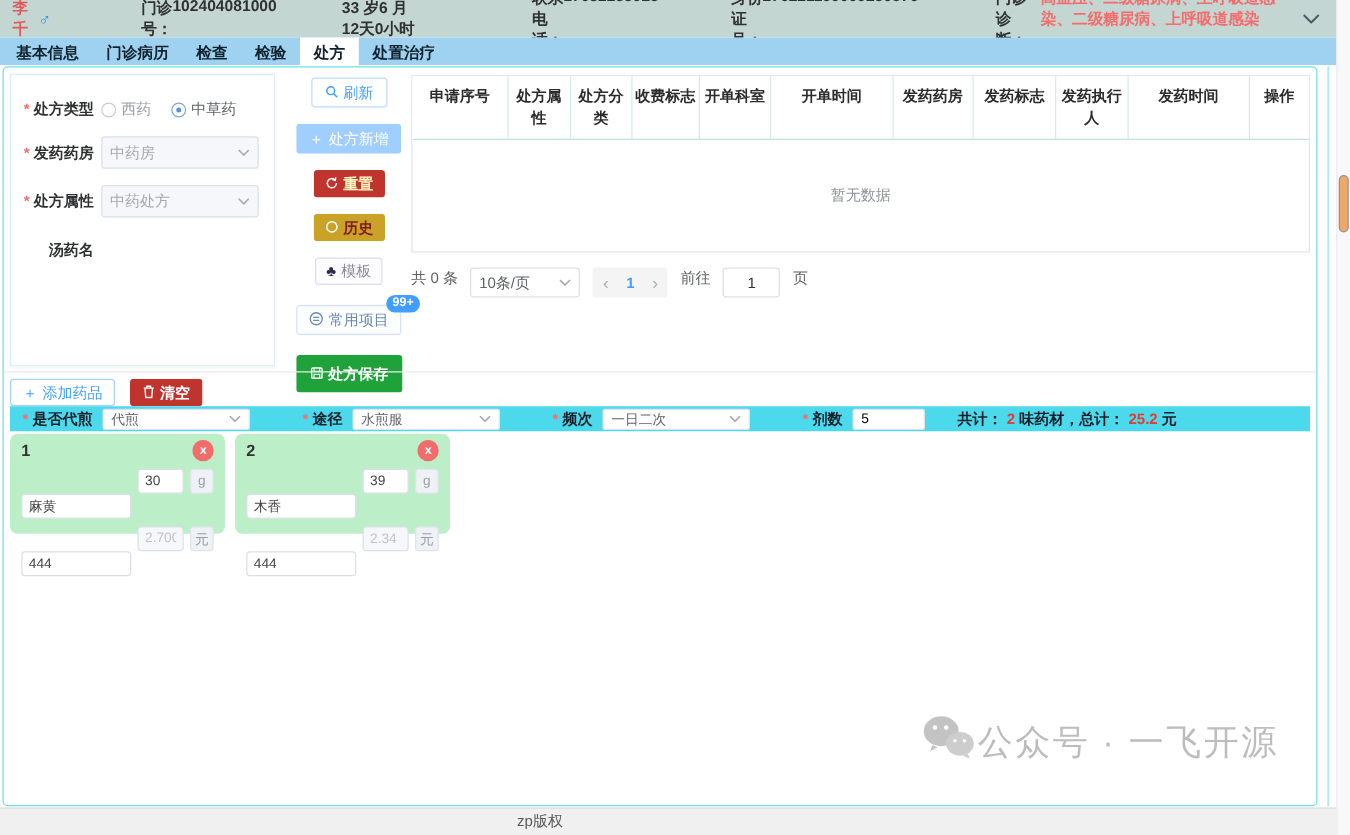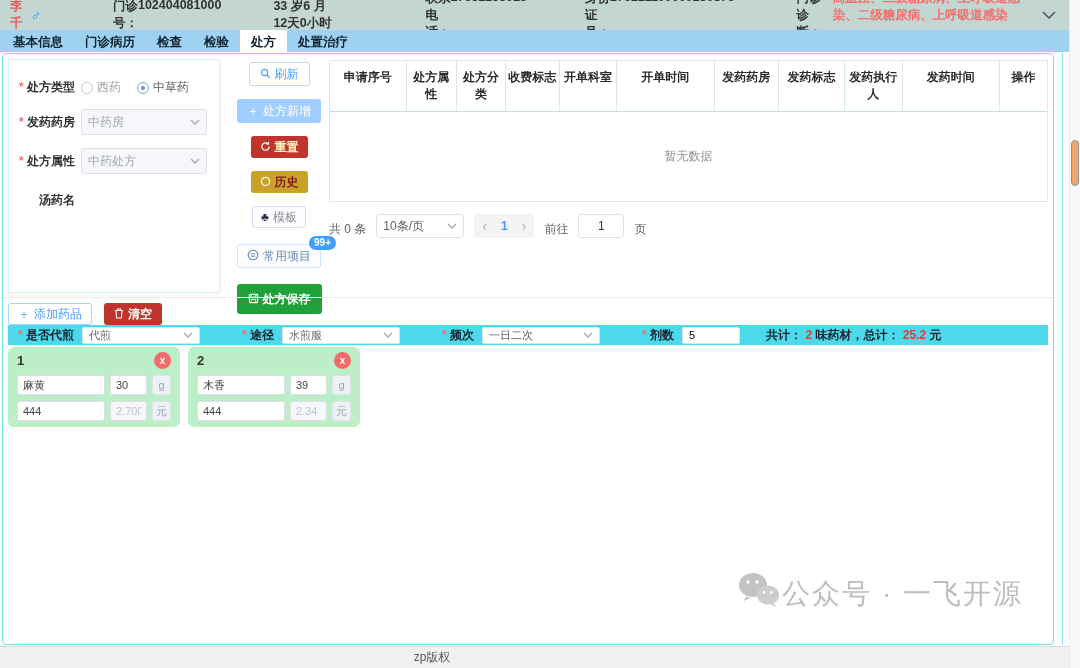--- a/index.html
+++ b/index.html
@@ -74,21 +74,21 @@
           border-radius:9px; padding:2px 5px; font-weight:700; }
   .btn-save{ height:26px; padding:14px 10px; background:#1fa23a; color:#fff; font-weight:700; }
   
   .table-panel{ position:absolute; left:326px; top:6px; right:5px; }
   .table-box{ border:1px solid #e2e7ec; height:142px; display:flex; flex-direction:column; }
   .t-head{ display:grid; grid-template-columns:88fr 58fr 56fr 62fr 66fr 112fr 74fr 76fr 66fr 112fr 54fr;
            border-bottom:1px solid #bfe3d6; background:#fff; }
   .t-th{ padding:8px 2px; text-align:center; font-weight:700; color:#2b2b2b; border-right:1px solid #d6ece3; font-size:12px; }
   .t-th:last-child{ border-right:none; }
   .t-empty{ flex:1; display:flex; align-items:center; justify-content:center; color:#909399; }
-  .pager-row{ display:flex; align-items:flex-end; margin-top:12px; gap:10px; color:#606266; }
+  .pager-row{ display:flex; align-items:flex-start; margin-top:12px; gap:10px; color:#606266; }
   .ps-select{ width:88px; height:24px; }
   .pager{ display:flex; align-items:center; background:#f4f4f5; border-radius:3px; padding:0 4px; height:24px; gap:10px; }
   .pg-arrow{ color:#a8abb2; font-size:14px; cursor:pointer; padding:0 4px; }
   .pg-cur{ color:#409eff; font-weight:700; }
   .goto-in{ width:46px; height:24px; text-align:center; }
   
   .divider{ position:absolute; left:0; right:0; top:243px; border-top:1px solid #ececec; }
   .drug-toolbar{ position:absolute; left:5px; top:249px; display:flex; gap:12px; }
   .btn-adddrug{ height:22px; padding:0 9px; background:#fff; border-color:#a6d1fd; color:#409eff; }
   .btn-clear{ height:22px; padding:0 9px; background:#bf342c; color:#fff; font-weight:700; }
@@ -102,21 +102,21 @@
   .s-red{ color:#e23c30; }
   
   .card{ position:absolute; top:293px; width:172px; height:80px; background:#bceec8; border-radius:6px; padding:5px 9px; }
   .card1{ left:5px; } .card2{ left:185px; }
   .c-head{ display:flex; justify-content:space-between; align-items:center; }
   .c-idx{ font-weight:700; font-size:13px; color:#333; }
   .c-close{ width:17px; height:17px; border-radius:50%; background:#f36c6c; color:#fff; font-size:10px; font-weight:700;
             display:flex; align-items:center; justify-content:center; cursor:pointer; }
   .c-row{ display:flex; gap:5px; margin-top:6px; }
   .c-in{ height:20px; border:1px solid #dcdfe6; border-radius:3px; padding:0 5px; font-size:11px; font-family:inherit; color:#444; outline:none; }
-  .c-name{ width:88px; } .c-num{ width:37px; }
+  .c-name{ width:88px;margin-top:20px; } .c-num{ width:37px; }
   .c-unit{ width:24px; height:20px; background:#eef1f5; border:1px solid #e0e4ea; border-radius:3px;
            display:flex; align-items:center; justify-content:center; color:#9aa1ab; font-size:11px; }
   .c-dis{ background:#f5f7fa; color:#c0c4cc; }
   
   .watermark{ position:absolute; right:30px; bottom:28px; display:flex; align-items:center; 
               color:#bdbdbd; font-size:28px; letter-spacing:2px; pointer-events:none; }
   .footer{ position:absolute; left:0; right:0; bottom:0; height:22px; background:#f0f0f0;
            border-top:1px solid #dcdcdc; display:flex; align-items:center; justify-content:center;
            padding-right:216px; color:#5a5a5a; }
   .scrollbar{ position:absolute; right:0; top:0; bottom:0; width:11px; background:#f8f8f8; border-left:1px solid #ebebeb; z-index:5; }

